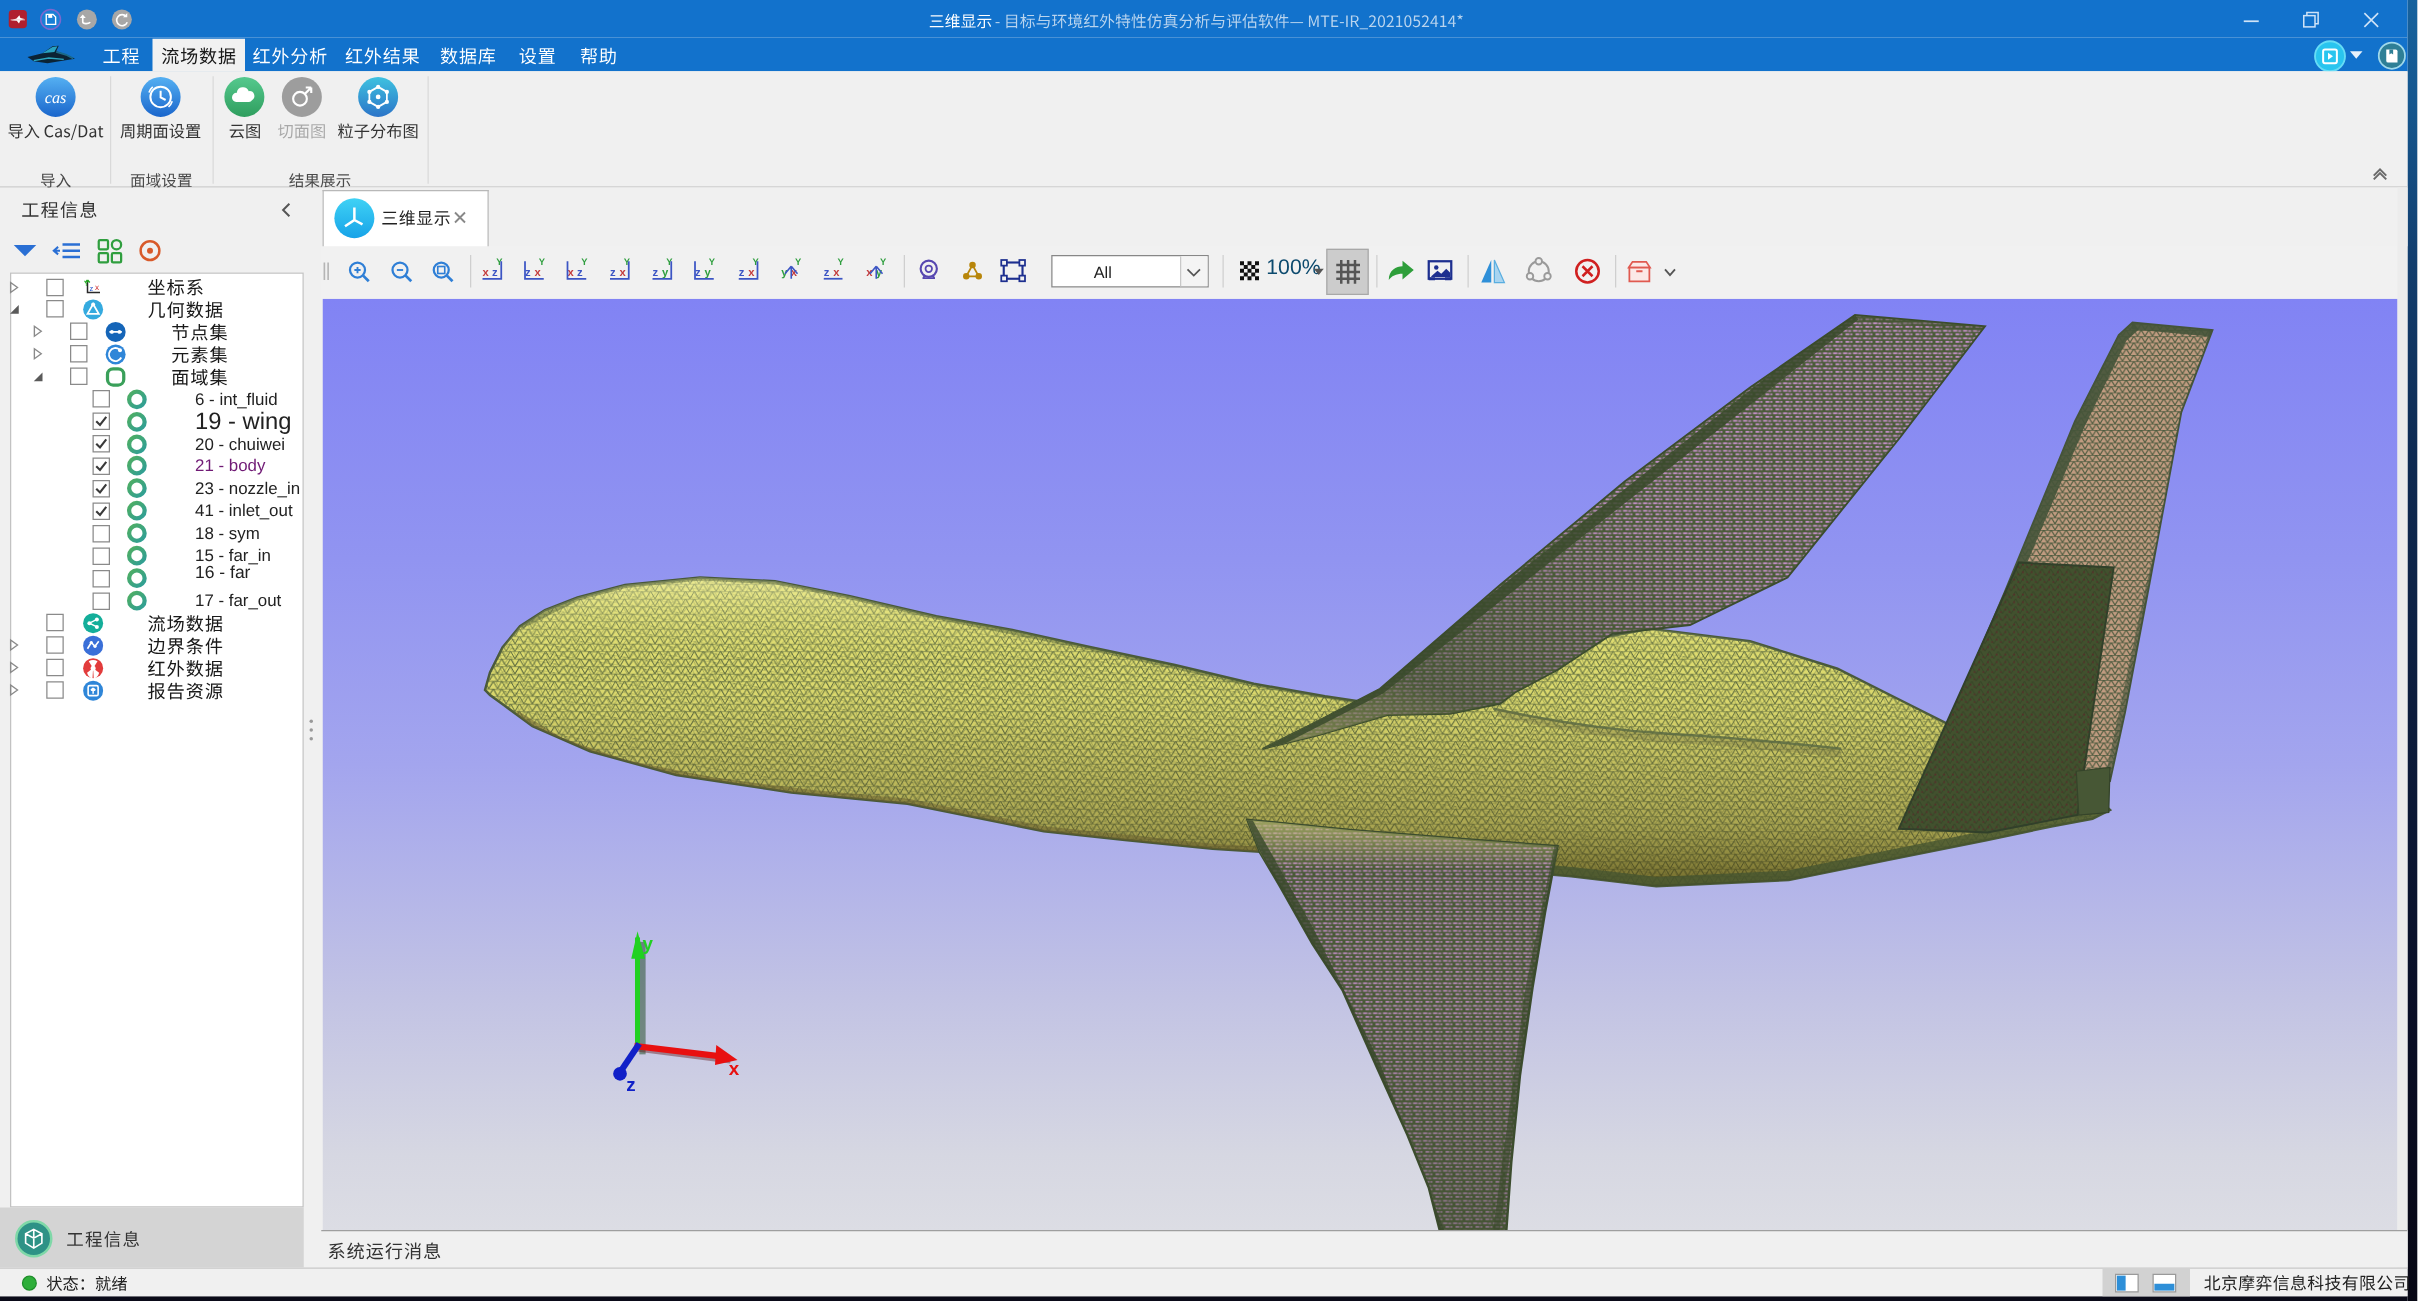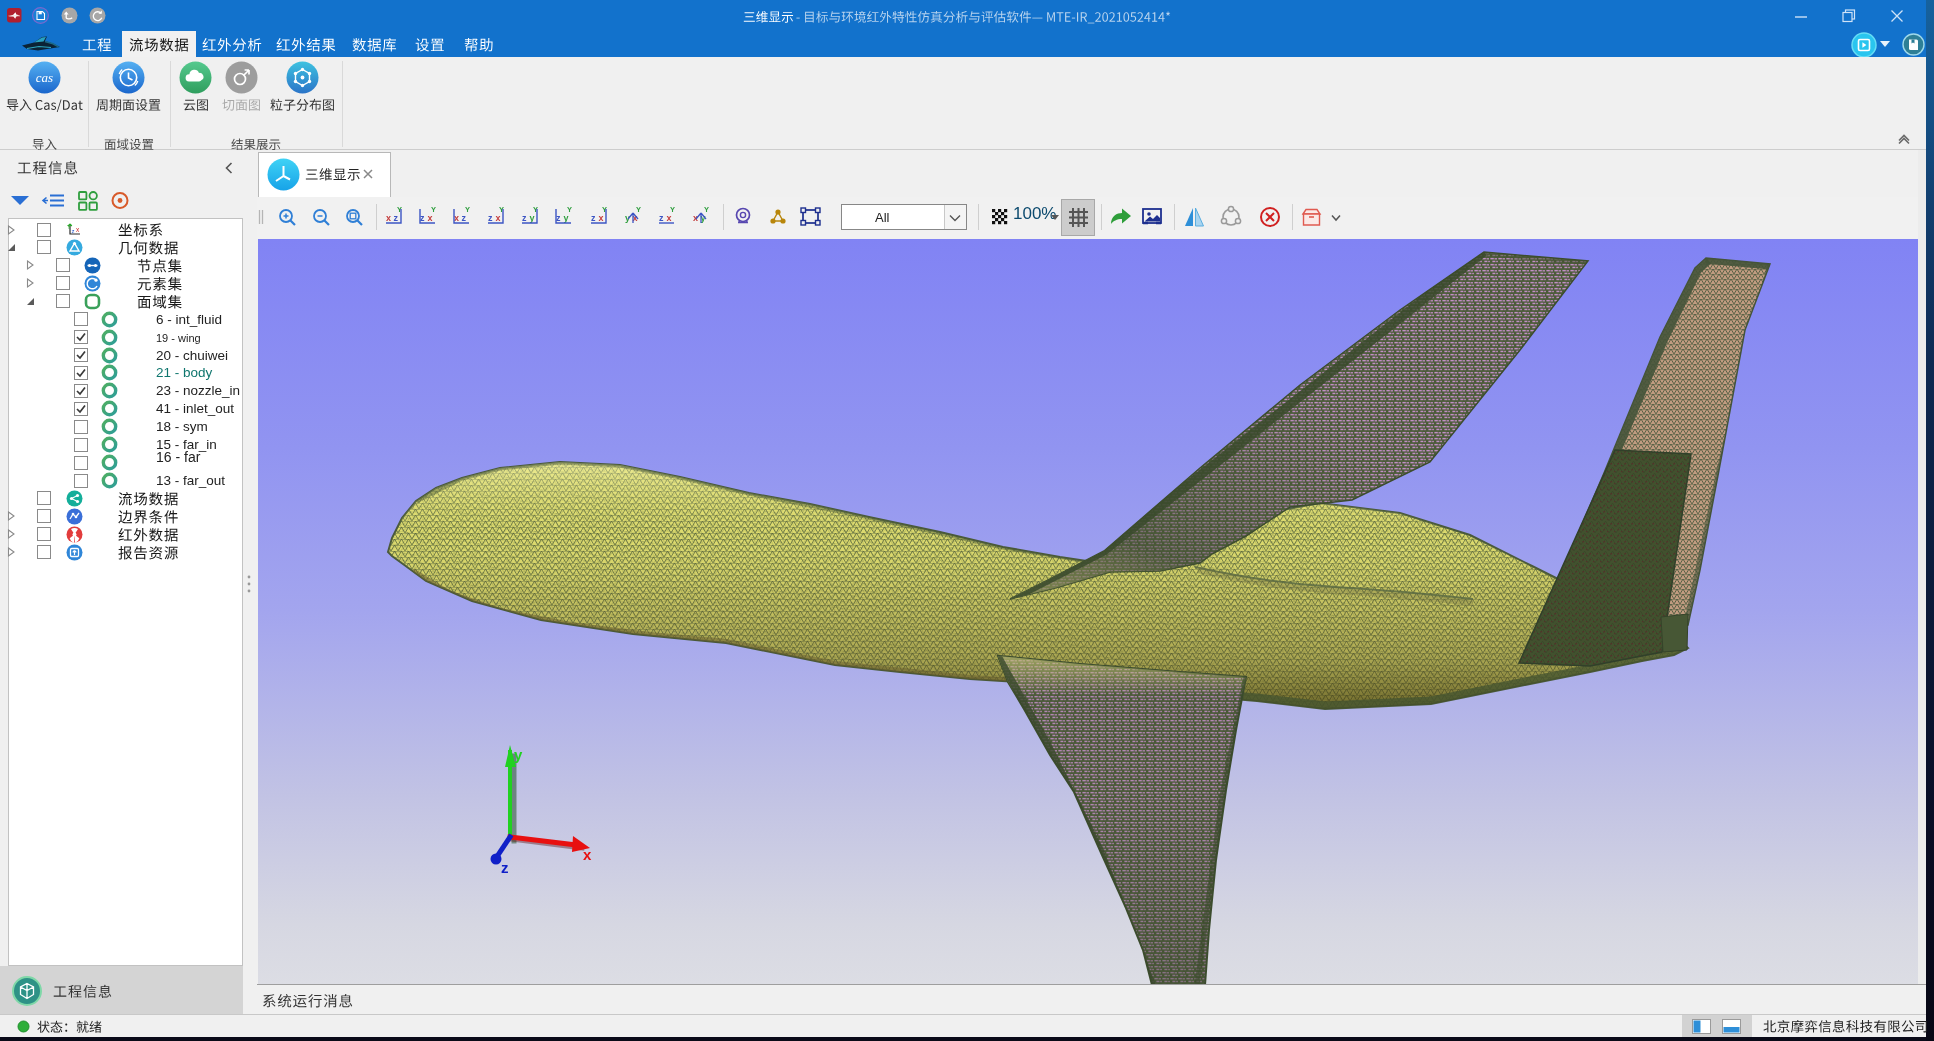--- a/index.html
+++ b/index.html
@@ -533,21 +533,21 @@
   </svg>
 <svg class="i" style="left:101px;top:329px" width="17" height="17">
     <defs>
       <linearGradient id="grn337" x1="0" y1="0" x2="1" y2="1">
         <stop offset="0" stop-color="#4fae62"></stop>
         <stop offset="1" stop-color="#2e9e98"></stop>
       </linearGradient>
     </defs>
     <circle cx="8.5" cy="8.5" r="6.2" fill="none" stroke="url(#grn337)" stroke-width="3.4"></circle>
   </svg>
-<div class="abs" style="left:156px;top:330.6px;font-size:11px;color:#222;line-height:14px">19 - wing</div>
+<div class="abs" style="left:156px;top:330.6px;font-size:19px;color:#222;line-height:14px">19 - wing</div>
 <svg class="i" style="left:74px;top:348px" width="14" height="14">
     <rect x="0.5" y="0.5" width="13" height="13" fill="#fff" stroke="#8a8a8a"></rect>
     <path d="M3 7 L6 10 L11 3.5" fill="none" stroke="#3a3a3a" stroke-width="1.7"></path>
   </svg>
 <svg class="i" style="left:101px;top:347px" width="17" height="17">
     <defs>
       <linearGradient id="grn355" x1="0" y1="0" x2="1" y2="1">
         <stop offset="0" stop-color="#4fae62"></stop>
         <stop offset="1" stop-color="#2e9e98"></stop>
       </linearGradient>
@@ -561,21 +561,21 @@
   </svg>
 <svg class="i" style="left:101px;top:364px" width="17" height="17">
     <defs>
       <linearGradient id="grn373" x1="0" y1="0" x2="1" y2="1">
         <stop offset="0" stop-color="#4fae62"></stop>
         <stop offset="1" stop-color="#2e9e98"></stop>
       </linearGradient>
     </defs>
     <circle cx="8.5" cy="8.5" r="6.2" fill="none" stroke="url(#grn373)" stroke-width="3.4"></circle>
   </svg>
-<div class="abs" style="left:156px;top:366.4px;font-size:13.5px;color:#0f766e;line-height:14px">21 - body</div>
+<div class="abs" style="left:156px;top:366.4px;font-size:13.5px;color:#701a75;line-height:14px">21 - body</div>
 <svg class="i" style="left:74px;top:384px" width="14" height="14">
     <rect x="0.5" y="0.5" width="13" height="13" fill="#fff" stroke="#8a8a8a"></rect>
     <path d="M3 7 L6 10 L11 3.5" fill="none" stroke="#3a3a3a" stroke-width="1.7"></path>
   </svg>
 <svg class="i" style="left:101px;top:382px" width="17" height="17">
     <defs>
       <linearGradient id="grn391" x1="0" y1="0" x2="1" y2="1">
         <stop offset="0" stop-color="#4fae62"></stop>
         <stop offset="1" stop-color="#2e9e98"></stop>
       </linearGradient>
@@ -641,21 +641,21 @@
   </svg>
 <svg class="i" style="left:101px;top:472px" width="17" height="17">
     <defs>
       <linearGradient id="grn481" x1="0" y1="0" x2="1" y2="1">
         <stop offset="0" stop-color="#4fae62"></stop>
         <stop offset="1" stop-color="#2e9e98"></stop>
       </linearGradient>
     </defs>
     <circle cx="8.5" cy="8.5" r="6.2" fill="none" stroke="url(#grn481)" stroke-width="3.4"></circle>
   </svg>
-<div class="abs" style="left:156px;top:474.0px;font-size:13.5px;color:#222;line-height:14px">13 - far_out</div>
+<div class="abs" style="left:156px;top:474.0px;font-size:13.5px;color:#222;line-height:14px">17 - far_out</div>
 <svg class="i" style="left:37px;top:491px" width="14" height="14">
     <rect x="0.5" y="0.5" width="13" height="13" fill="#fff" stroke="#8a8a8a"></rect>
   </svg>
 <svg class="i" style="left:66px;top:490px" width="17" height="17">
     <circle cx="8.5" cy="8.5" r="8" fill="#14ae9a"></circle>
     <circle cx="11.5" cy="5.5" r="1.6" fill="#fff"></circle>
     <circle cx="11.5" cy="11.5" r="1.6" fill="#fff"></circle>
     <circle cx="5.5" cy="8.5" r="1.6" fill="#fff"></circle>
     <path d="M11.5 5.5 L5.5 8.5 L11.5 11.5" stroke="#fff" stroke-width="1.1" fill="none"></path>
   </svg>

